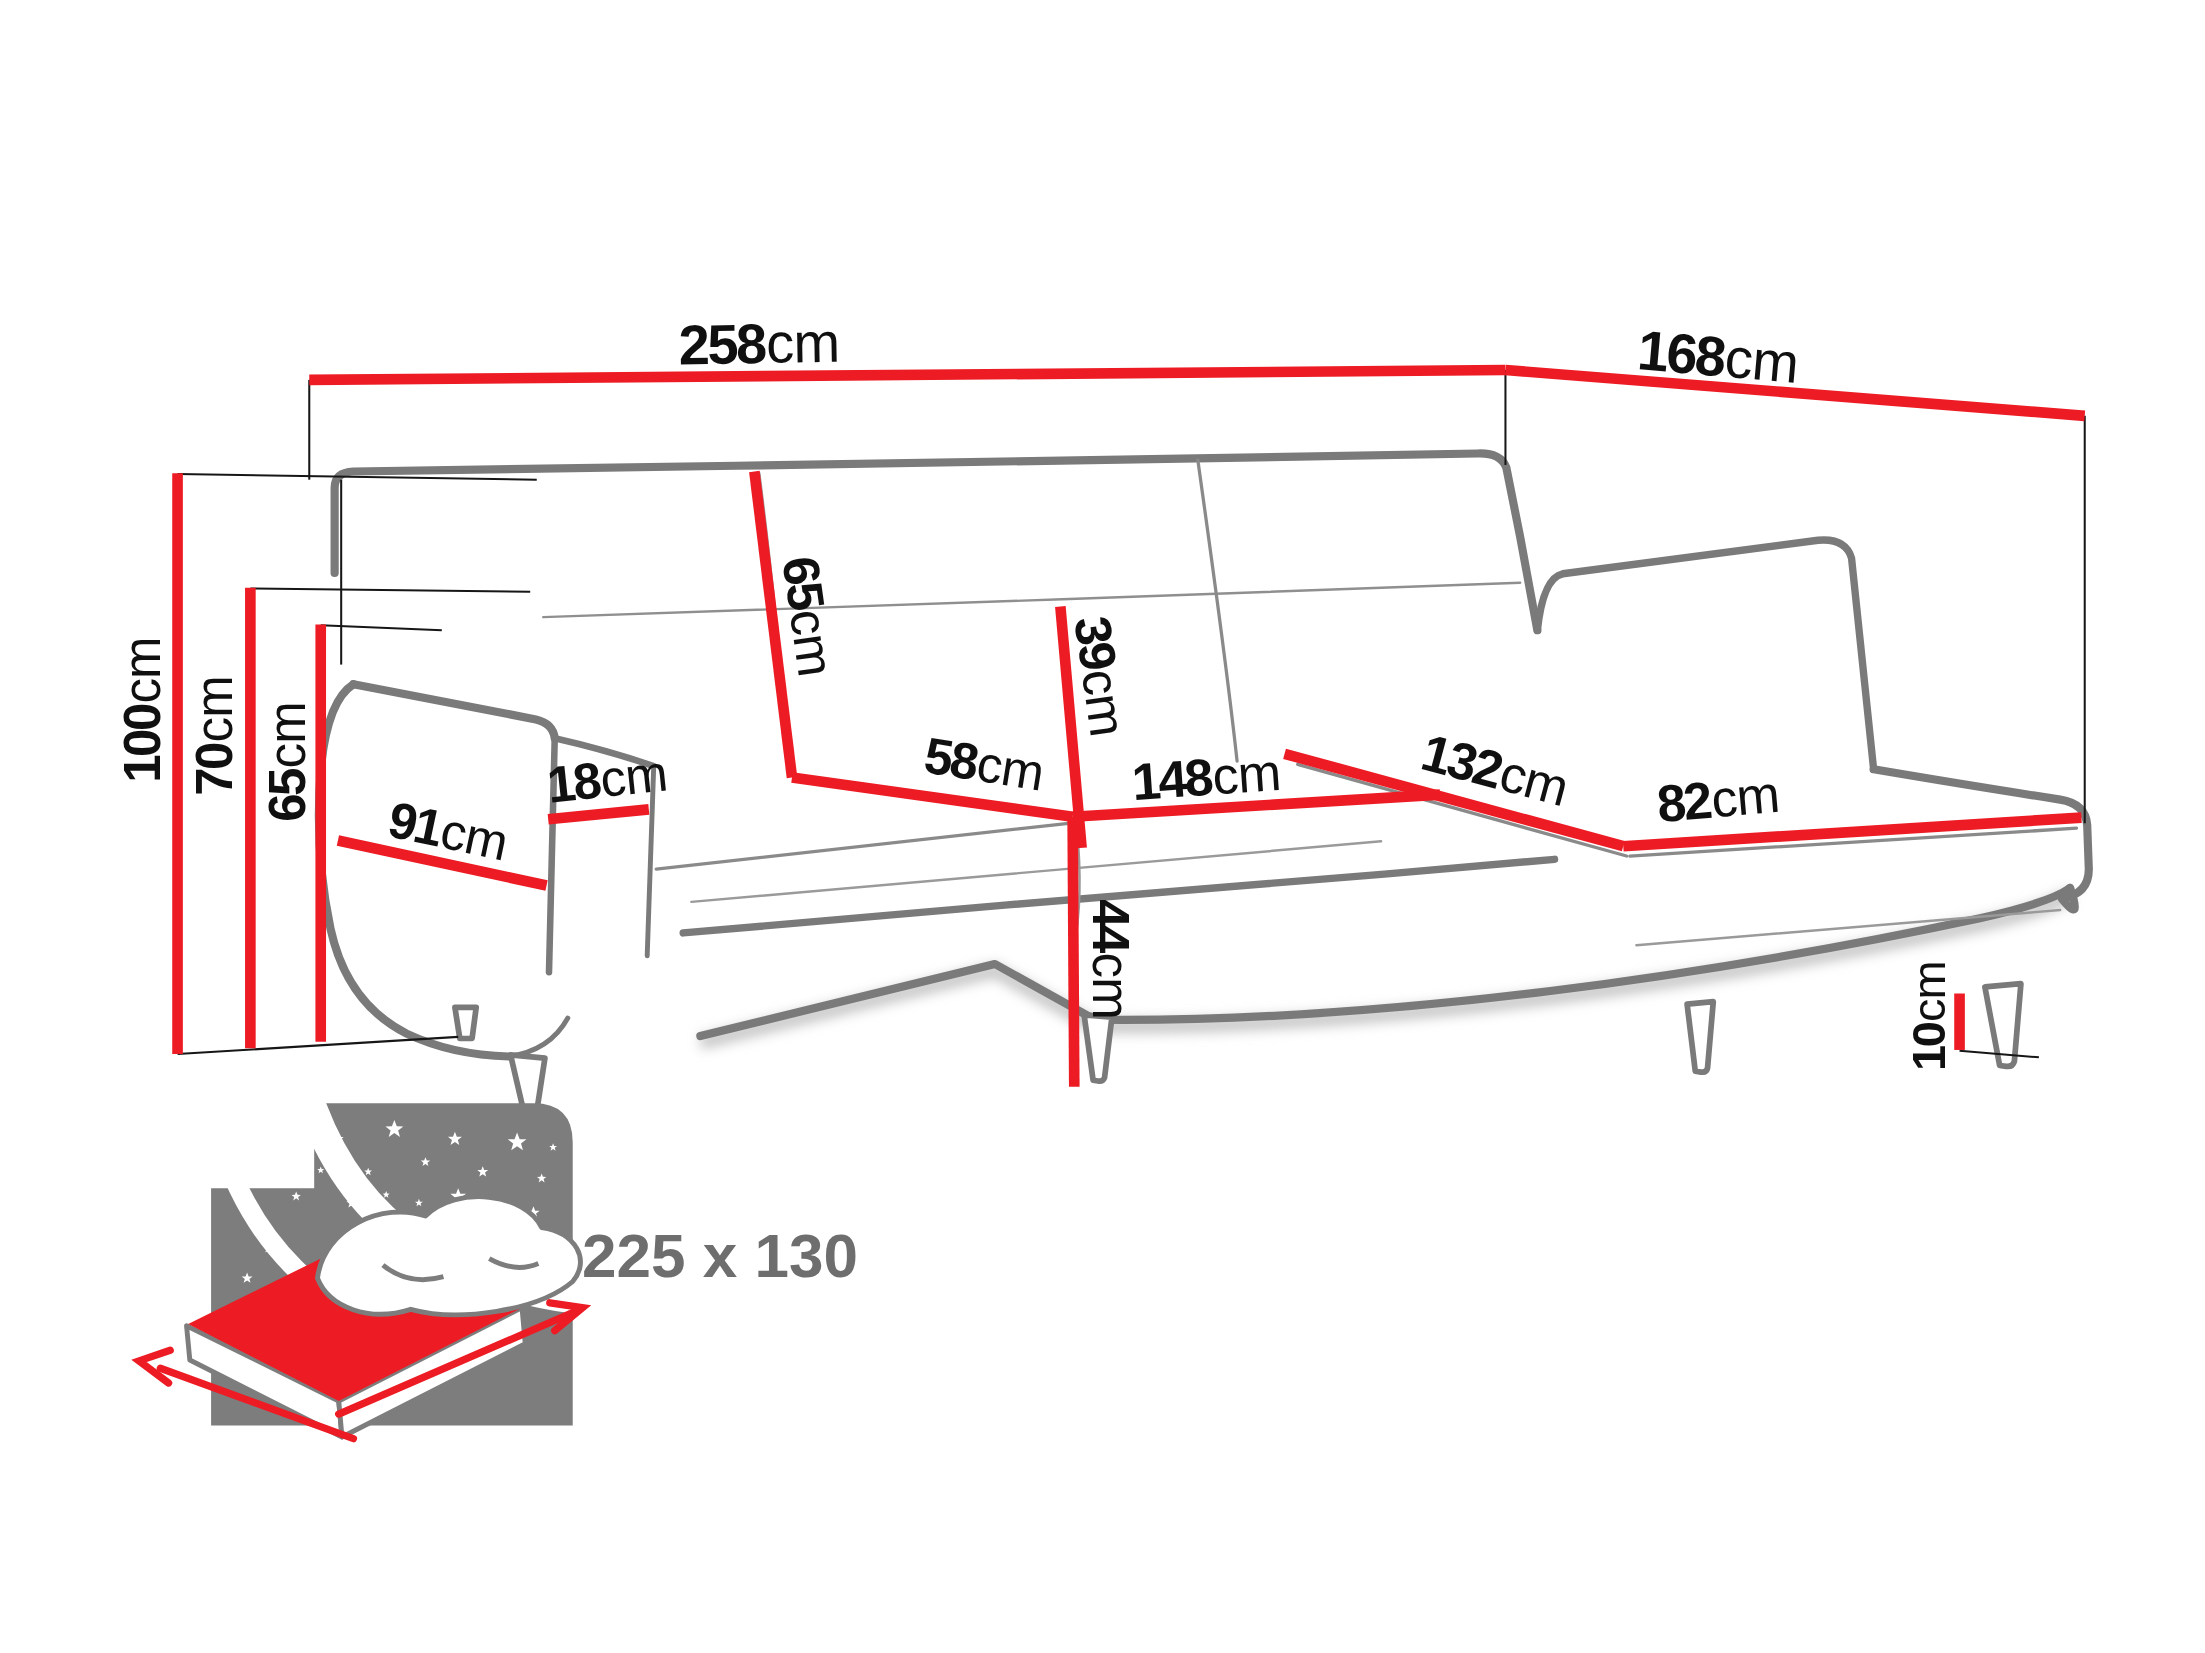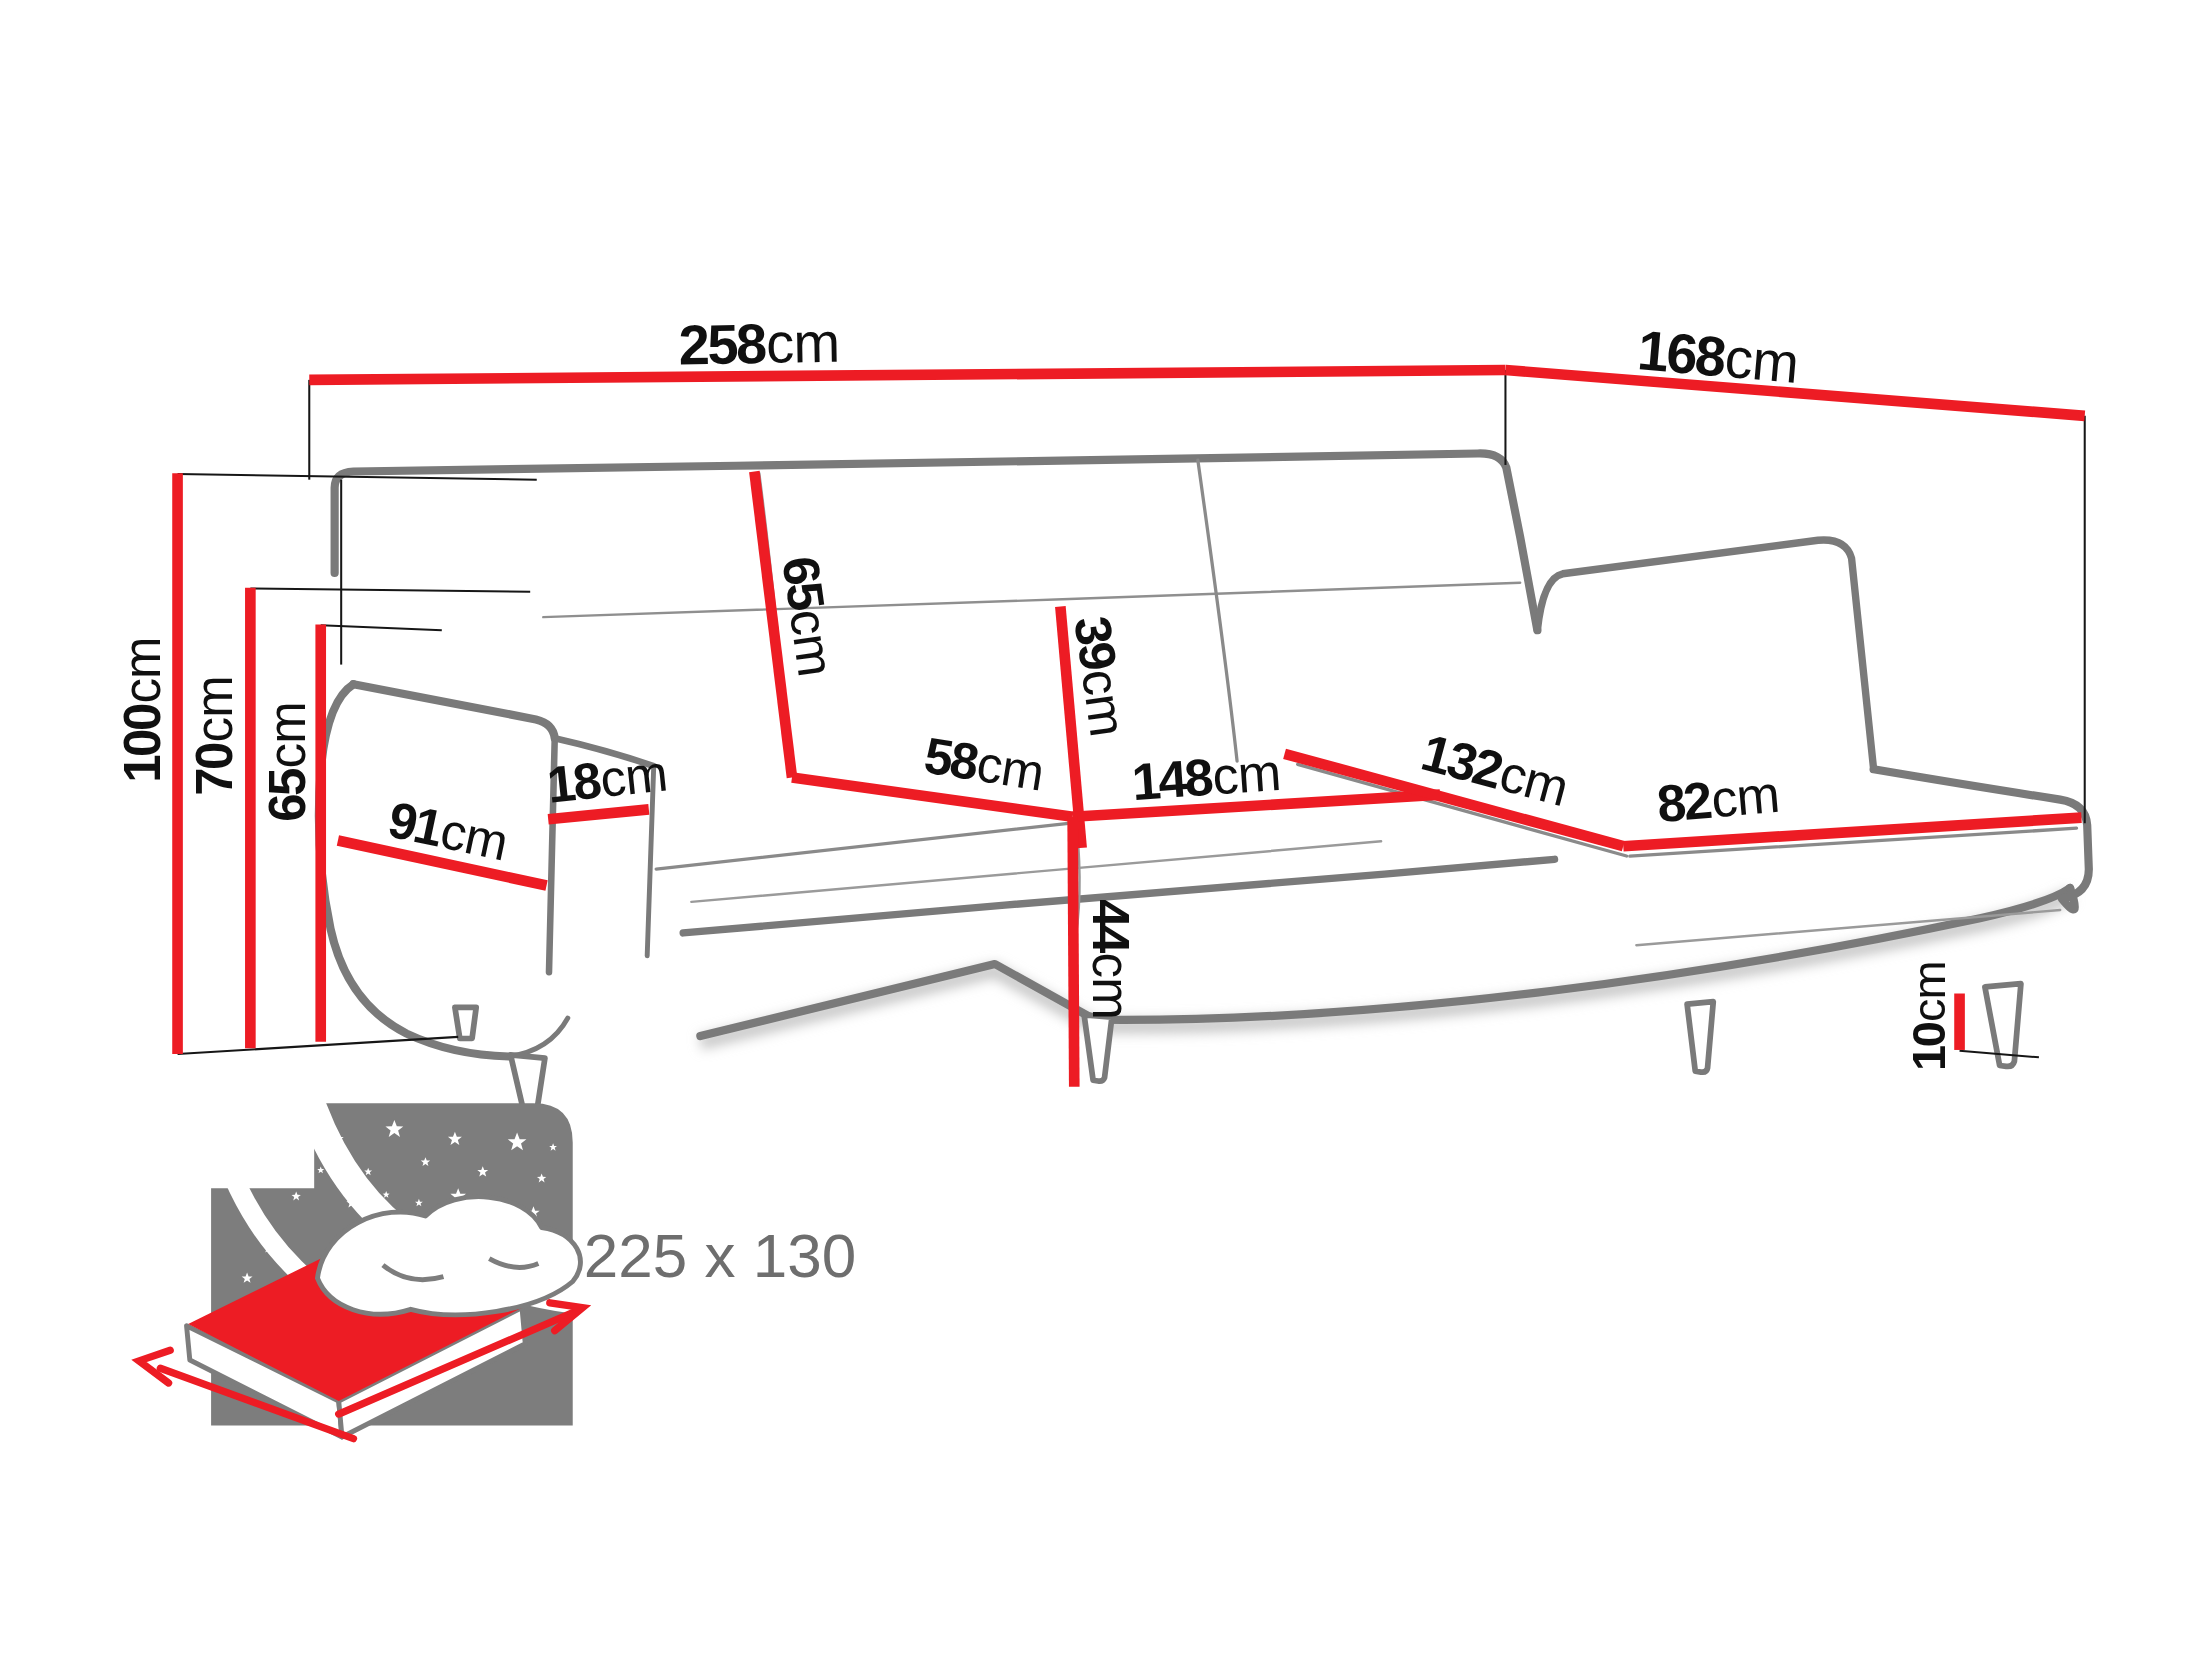--- a/index.html
+++ b/index.html
@@ -5,21 +5,21 @@
 <style>
   html,body{margin:0;padding:0;background:#ffffff;}
   #stage{position:relative;width:2205px;height:1455px;background:#fff;overflow:hidden;
          font-family:"Liberation Sans",sans-serif;}
   #stage svg{position:absolute;left:0;top:0;}
   .dim{position:absolute;transform:translate(-50%,-50%) rotate(var(--rot,0deg));
        white-space:nowrap;color:#101010;line-height:1;}
   .dim .v{font-weight:800;letter-spacing:-2.5px;}
   .dim .u{font-weight:300;letter-spacing:-0.8px;margin-left:1.6px;}
   .bed-label{position:absolute;transform:translate(-50%,-50%);color:#6e6e6e;
-       font-weight:400;letter-spacing:0px;white-space:nowrap;line-height:1;}
+       font-weight:700;letter-spacing:0px;white-space:nowrap;line-height:1;}
 </style>
 </head>
 <body>
 
 <div id="stage">
 
 <svg width="2205" height="1654" viewBox="0 0 2695 2021">
   <defs>
     <filter id="soft" x="-20%" y="-20%" width="140%" height="140%">
       <feGaussianBlur stdDeviation="7"></feGaussianBlur>

